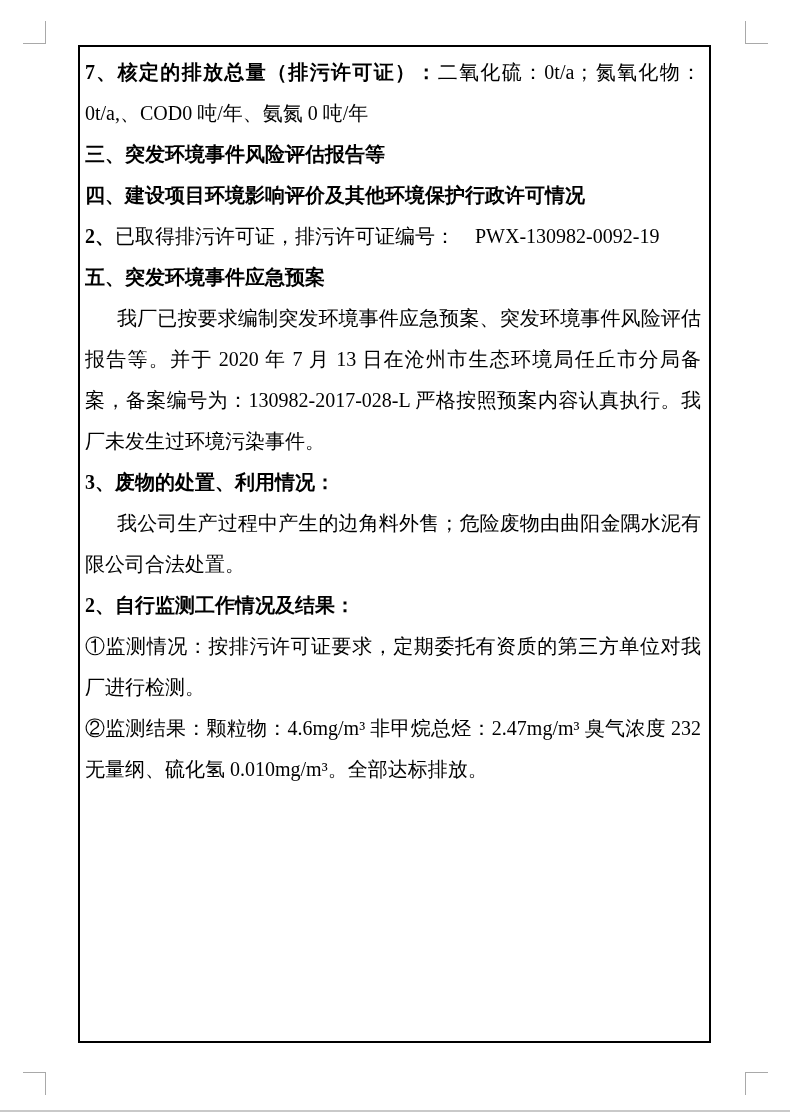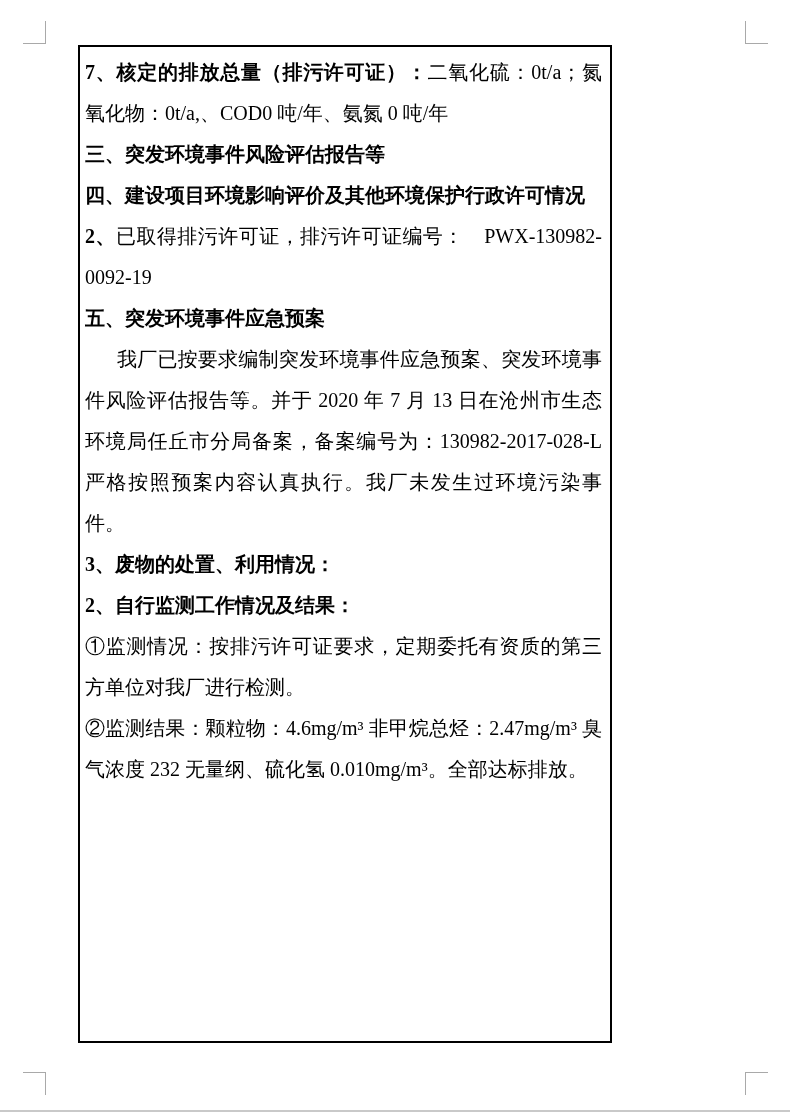--- a/index.html
+++ b/index.html
@@ -16,21 +16,21 @@
   .crop-mark { position: absolute; width: 22px; height: 22px; }
   .crop-mark.tl { left: 23px; top: 21px;  border-right: 1.4px solid var(--mark-color); border-bottom: 1.4px solid var(--mark-color); }
   .crop-mark.tr { left: 745px; top: 21px; border-left: 1.4px solid var(--mark-color);  border-bottom: 1.4px solid var(--mark-color); }
   .crop-mark.bl { left: 23px; top: 1072px;  border-right: 1.4px solid var(--mark-color); border-top: 1.4px solid var(--mark-color); }
   .crop-mark.br { left: 745px; top: 1072px; border-left: 1.4px solid var(--mark-color);  border-top: 1.4px solid var(--mark-color); }
   
   .doc-table {
     position: absolute;
     left: 78px;
     top: 45px;
-    width: 534px;
+    width: 633px;
     min-height: 998px;
     box-sizing: border-box;
     border: 2px solid var(--border-color);
   }
   .doc-cell {
     padding: 5px 8px 5px 5px;
   }
   .para {
     margin: 0;
     font-size: 20px;
@@ -62,20 +62,21 @@
 
   <div class="doc-table">
     <div class="doc-cell">
         <p class="para"><span class="seg bold">7、核定的排放总量（排污许可证）：</span><span class="seg">二氧化硫：0t/a；氮氧化物：0t/a,、COD0 吨/年、氨氮 0 吨/年</span></p>
         <p class="para"><span class="seg bold">三、突发环境事件风险评估报告等</span></p>
         <p class="para"><span class="seg bold">四、建设项目环境影响评价及其他环境保护行政许可情况</span></p>
         <p class="para"><span class="seg bold">2、</span><span class="seg">已取得排污许可证，排污许可证编号：　PWX-130982-0092-19</span></p>
         <p class="para"><span class="seg bold">五、突发环境事件应急预案</span></p>
         <p class="para indent"><span class="seg">我厂已按要求编制突发环境事件应急预案、突发环境事件风险评估报告等。并于 2020 年 7 月 13 日在沧州市生态环境局任丘市分局备案，备案编号为：130982-2017-028-L 严格按照预案内容认真执行。我厂未发生过环境污染事件。</span></p>
         <p class="para"><span class="seg bold">3、废物的处置、利用情况：</span></p>
+        <p class="para indent"><span class="seg">我公司生产过程中产生的边角料外售；危险废物由曲阳金隅水泥有限公司合法处置。</span></p>
         <p class="para"><span class="seg bold">2、自行监测工作情况及结果：</span></p>
         <p class="para"><span class="seg">①监测情况：按排污许可证要求，定期委托有资质的第三方单位对我厂进行检测。</span></p>
         <p class="para"><span class="seg">②监测结果：颗粒物：4.6mg/m³  非甲烷总烃：2.47mg/m³  臭气浓度 232 无量纲、硫化氢 0.010mg/m³。全部达标排放。</span></p>
       </div>
   </div>
 
   <div class="page-edge"></div>
 </div>
 
 </body></html>

